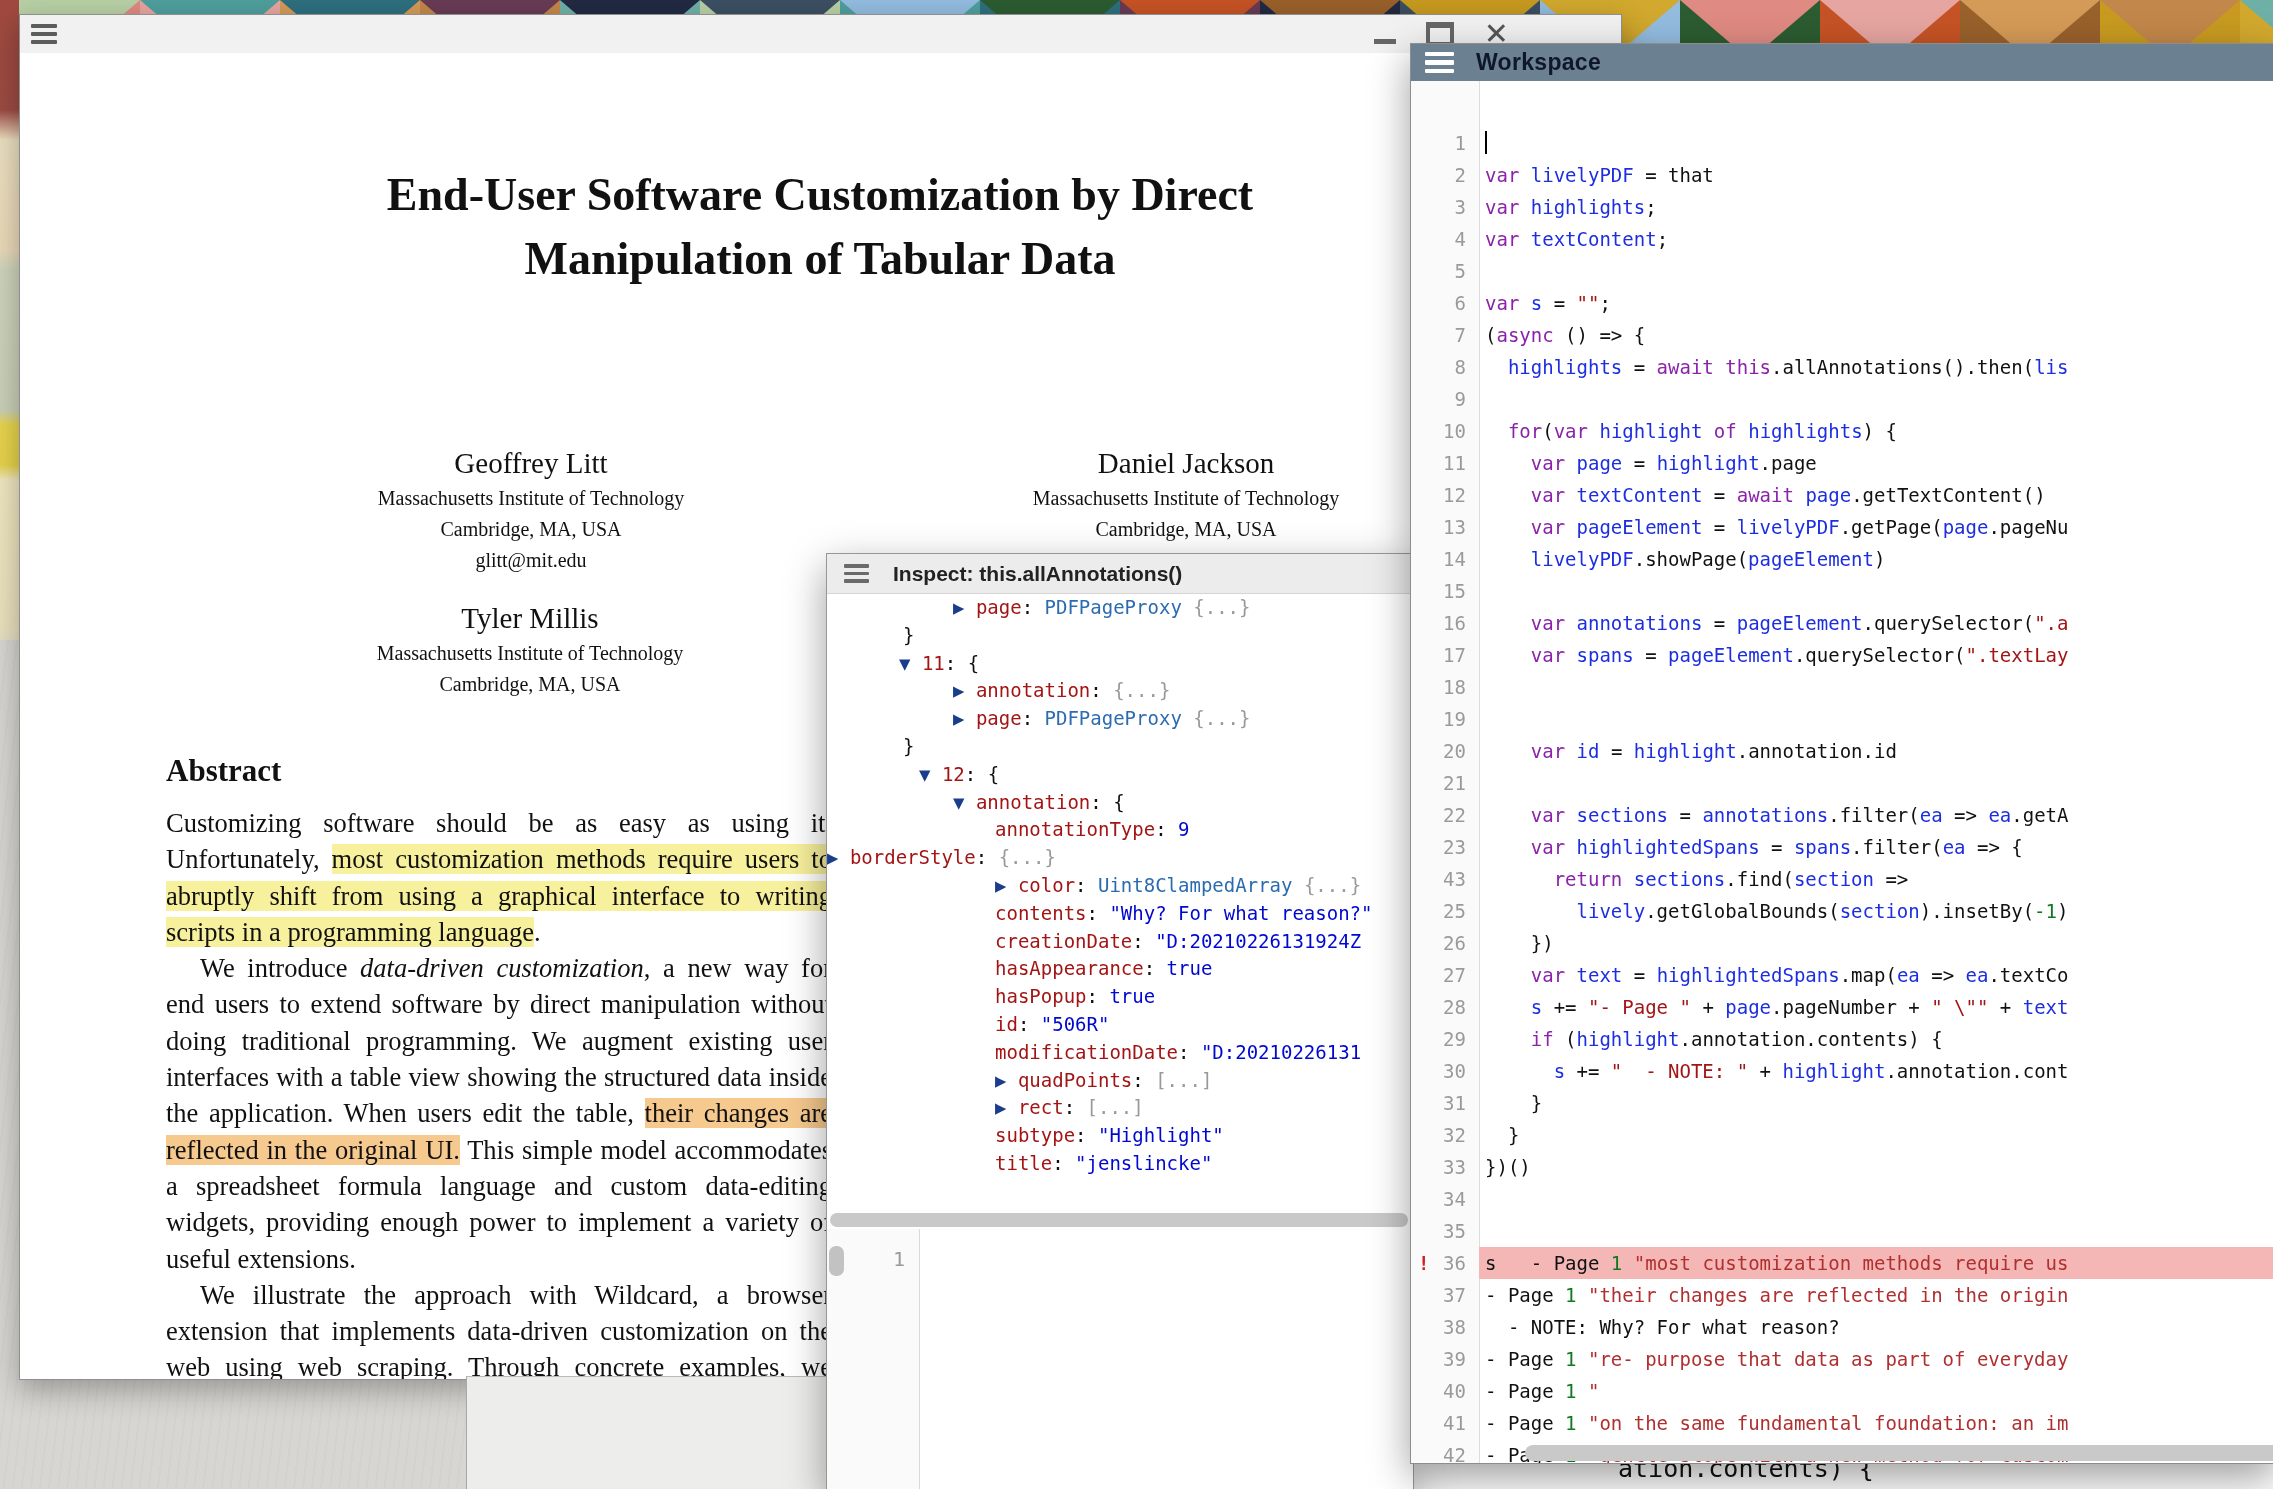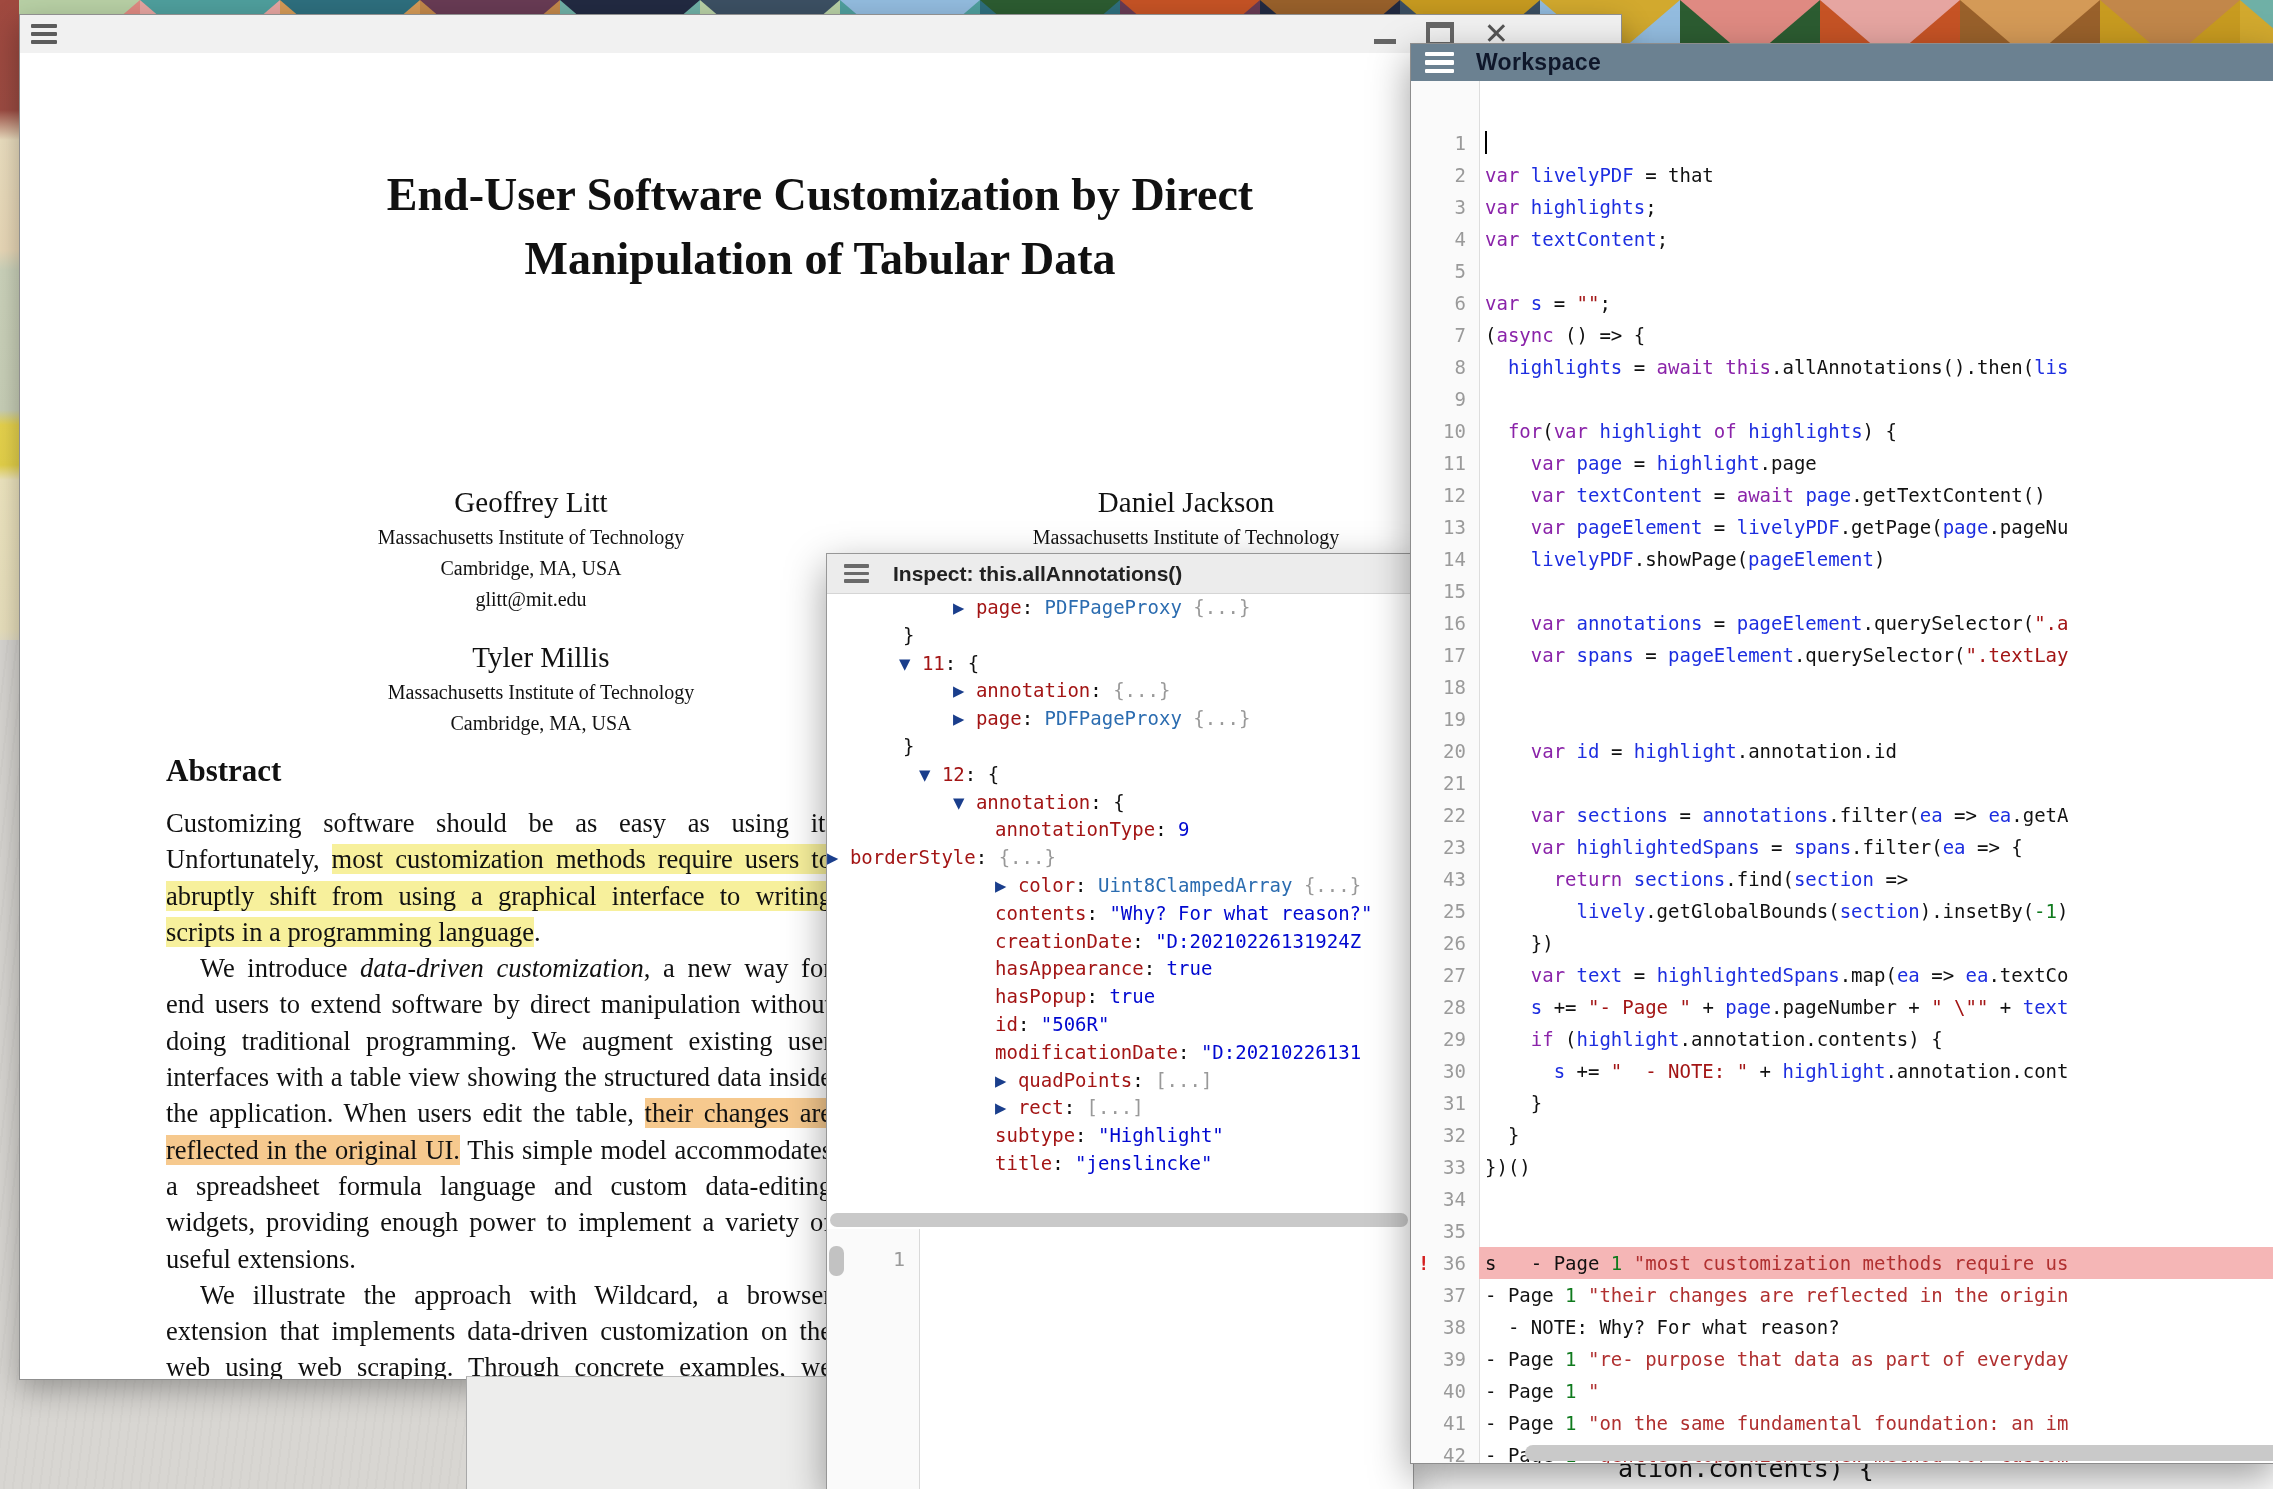--- a/index.html
+++ b/index.html
@@ -29,26 +29,26 @@
   #pdf-hamburger i{width:26px;height:4px;background:#5c5c5c;}
   #pdf-win-buttons{position:absolute;right:112px;top:0;height:38px;display:flex;align-items:center;gap:30px;}
   #min-button{width:22px;height:5px;background:#666;margin-top:14px;}
   #max-button{width:20px;height:14px;border:4px solid #666;border-top-width:6px;background:#f1f1f1;}
   #close-button{font-size:30px;font-weight:bold;color:#555;line-height:30px;font-family:"DejaVu Sans",sans-serif;}
   
   #paper{position:absolute;left:0;top:38px;right:0;bottom:0;background:#fff;overflow:hidden;
     font-family:"Liberation Serif",serif;color:#111;}
   #paper-title{position:absolute;left:60px;top:110px;width:1480px;text-align:center;
     font-size:46px;font-weight:bold;line-height:64px;}
-  .author-col{position:absolute;width:660px;text-align:center;line-height:31px;margin-top:39px;}
+  .author-col{position:absolute;width:660px;text-align:center;line-height:31px;}
   .author-name{font-size:29px;margin-bottom:4px;}
   .author-line{font-size:20px;}
   #author1{left:181px;top:395px;}
   #author2{left:836px;top:395px;}
-  #author3{left:191px;top:550px;}
+  #author3{left:180px;top:550px;}
   #abstract-heading{position:absolute;left:146px;top:700px;font-size:31px;font-weight:bold;}
   #abstract-body{position:absolute;left:146px;top:752px;width:666px;font-size:26.5px;
     line-height:36.3px;text-align:justify;}
   #abstract-body p{margin:0;}
   #abstract-body p.ind{text-indent:34px;}
   .hl-y{background:#f7f09c;}
   .hl-o{background:#f6c98e;}
   .it{font-style:italic;}
   
   #grey-fragment{position:absolute;left:466px;top:1376px;width:950px;height:113px;z-index:2;

